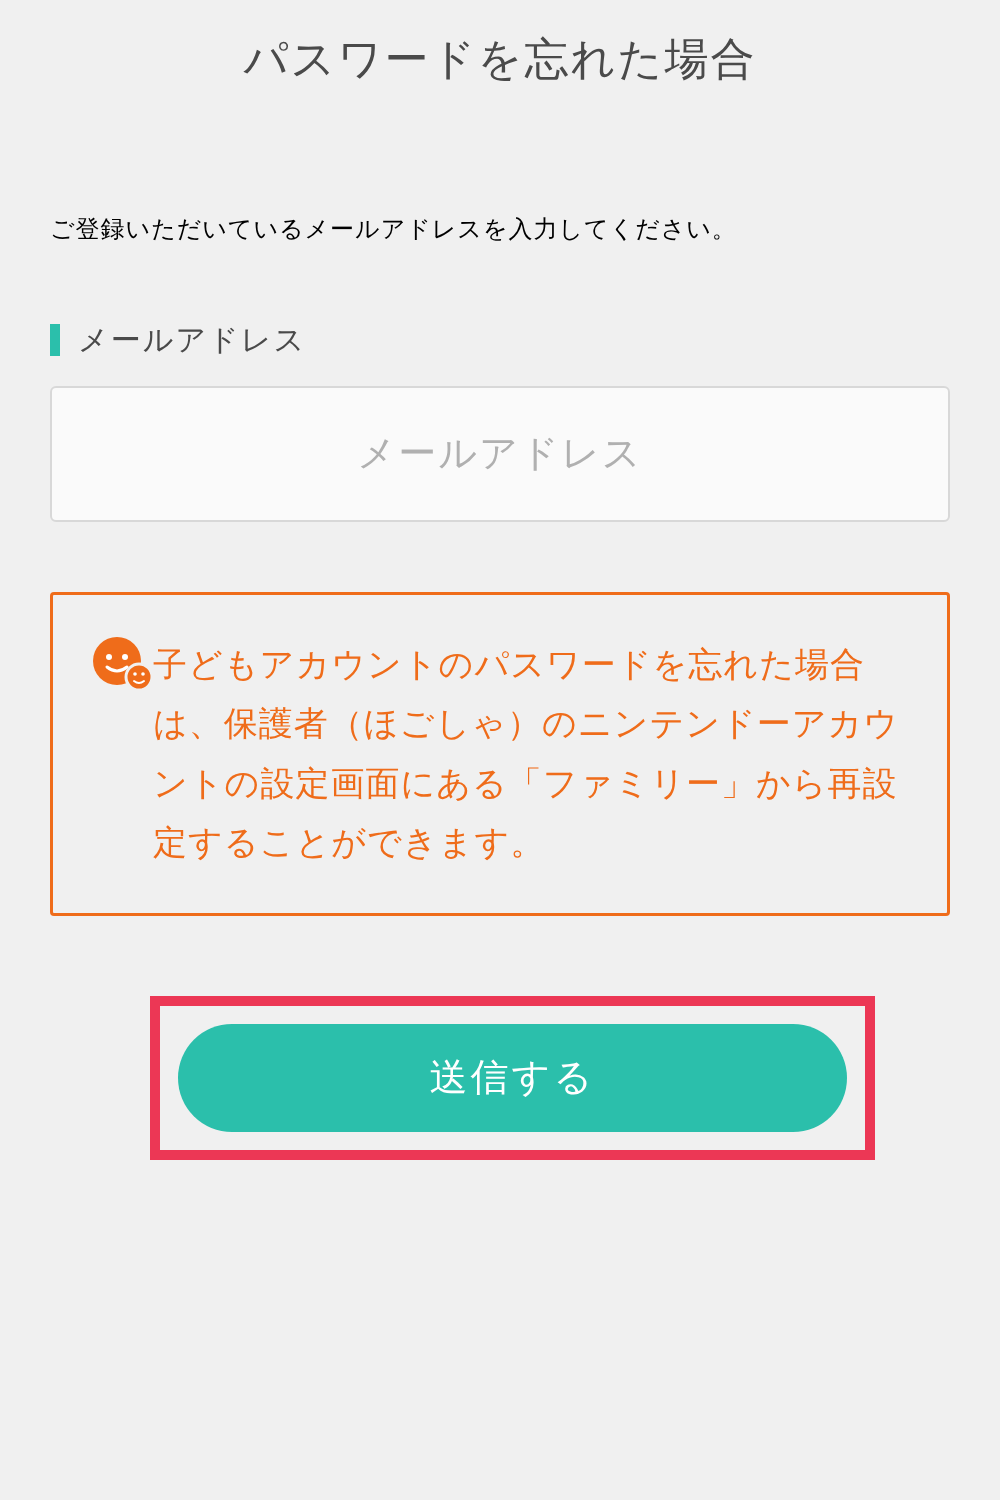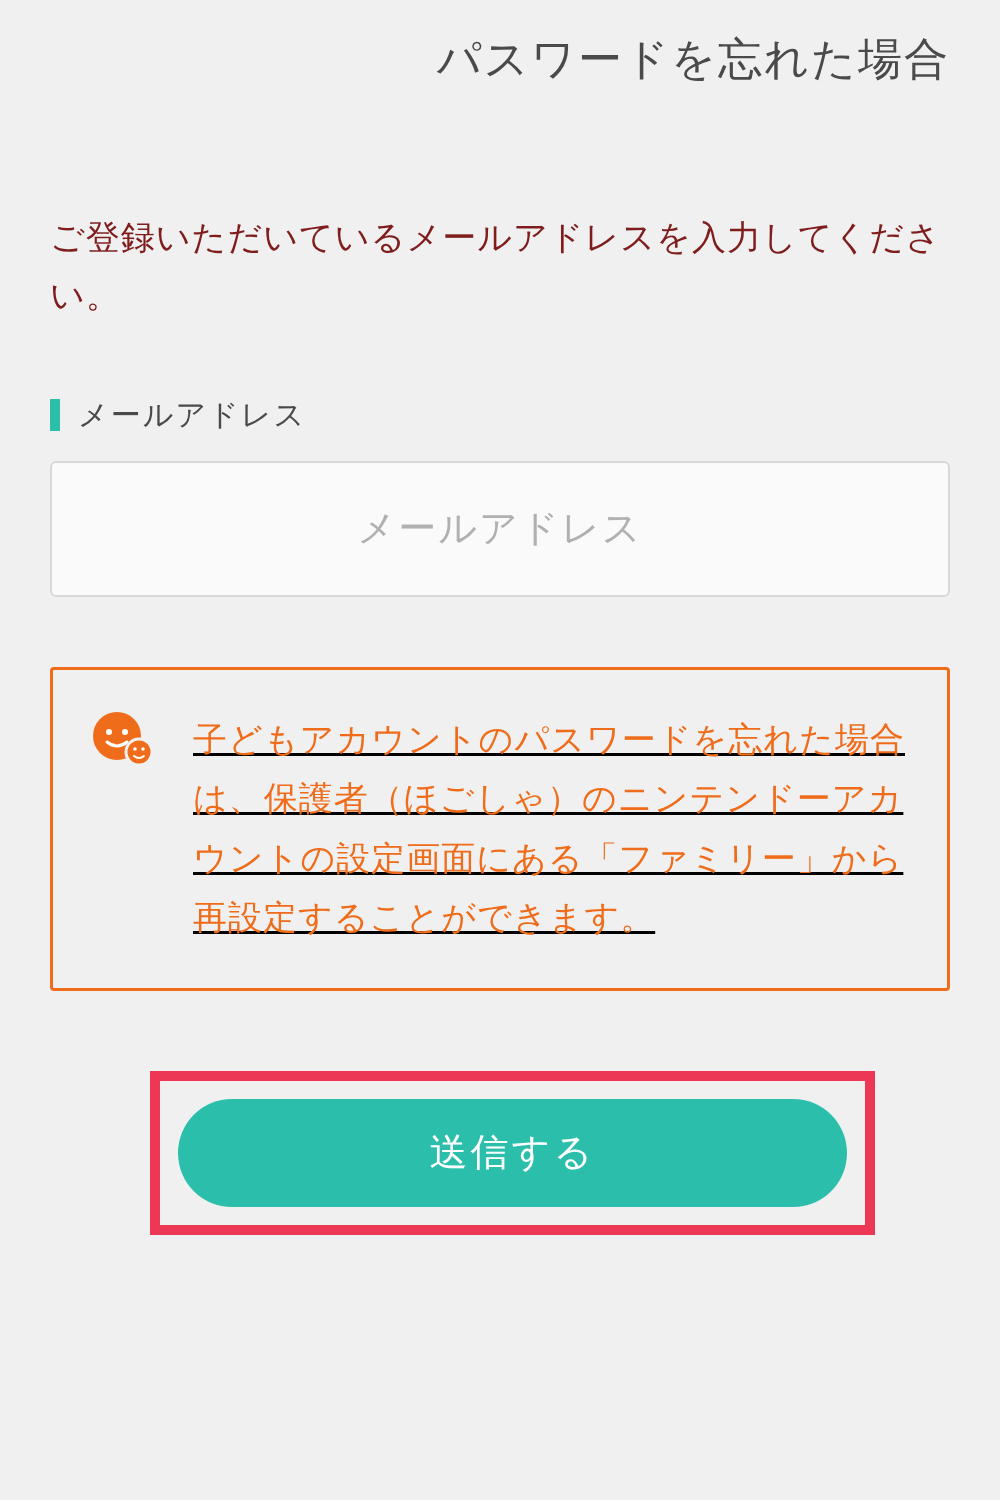--- a/index.html
+++ b/index.html
@@ -11,31 +11,31 @@
       font-family: -apple-system, BlinkMacSystemFont, "Hiragino Sans", "Hiragino Kaku Gothic ProN", "Yu Gothic", sans-serif;
       background-color: #f0f0f0;
       width: 1000px;
       height: 1500px;
       overflow: hidden;
     }
     .container {
       padding: 0 50px;
     }
     .page-title {
-      text-align: right;
+      text-align: center;
       font-size: 44px;
       font-weight: 400;
       color: #4a4a4a;
       padding-top: 30px;
       padding-bottom: 30px;
       letter-spacing: 2px;
     }
     .instruction-text {
-      font-size: 34px;
-      color: #7f1d1d;
+      font-size: 24px;
+      color: #000000;
       line-height: 1.7;
       margin-top: 90px;
       margin-bottom: 70px;
       letter-spacing: 1px;
     }
     .field-label-wrapper {
       display: flex;
       align-items: center;
       margin-bottom: 25px;
     }
@@ -65,22 +65,20 @@
     .email-input::placeholder {
       color: #b0b0b0;
     }
     .notice-box {
       border: 3px solid #ef6c1a;
       border-radius: 4px;
       margin-top: 70px;
       padding: 40px 40px 40px 40px;
       display: flex;
       align-items: flex-start;
-      gap: 40px;
-      text-decoration: underline;
     }
     .family-icon {
       flex-shrink: 0;
       margin-top: 2px;
     }
     .notice-text {
       font-size: 34px;
       color: #ef6c1a;
       line-height: 1.75;
       letter-spacing: 1px;

